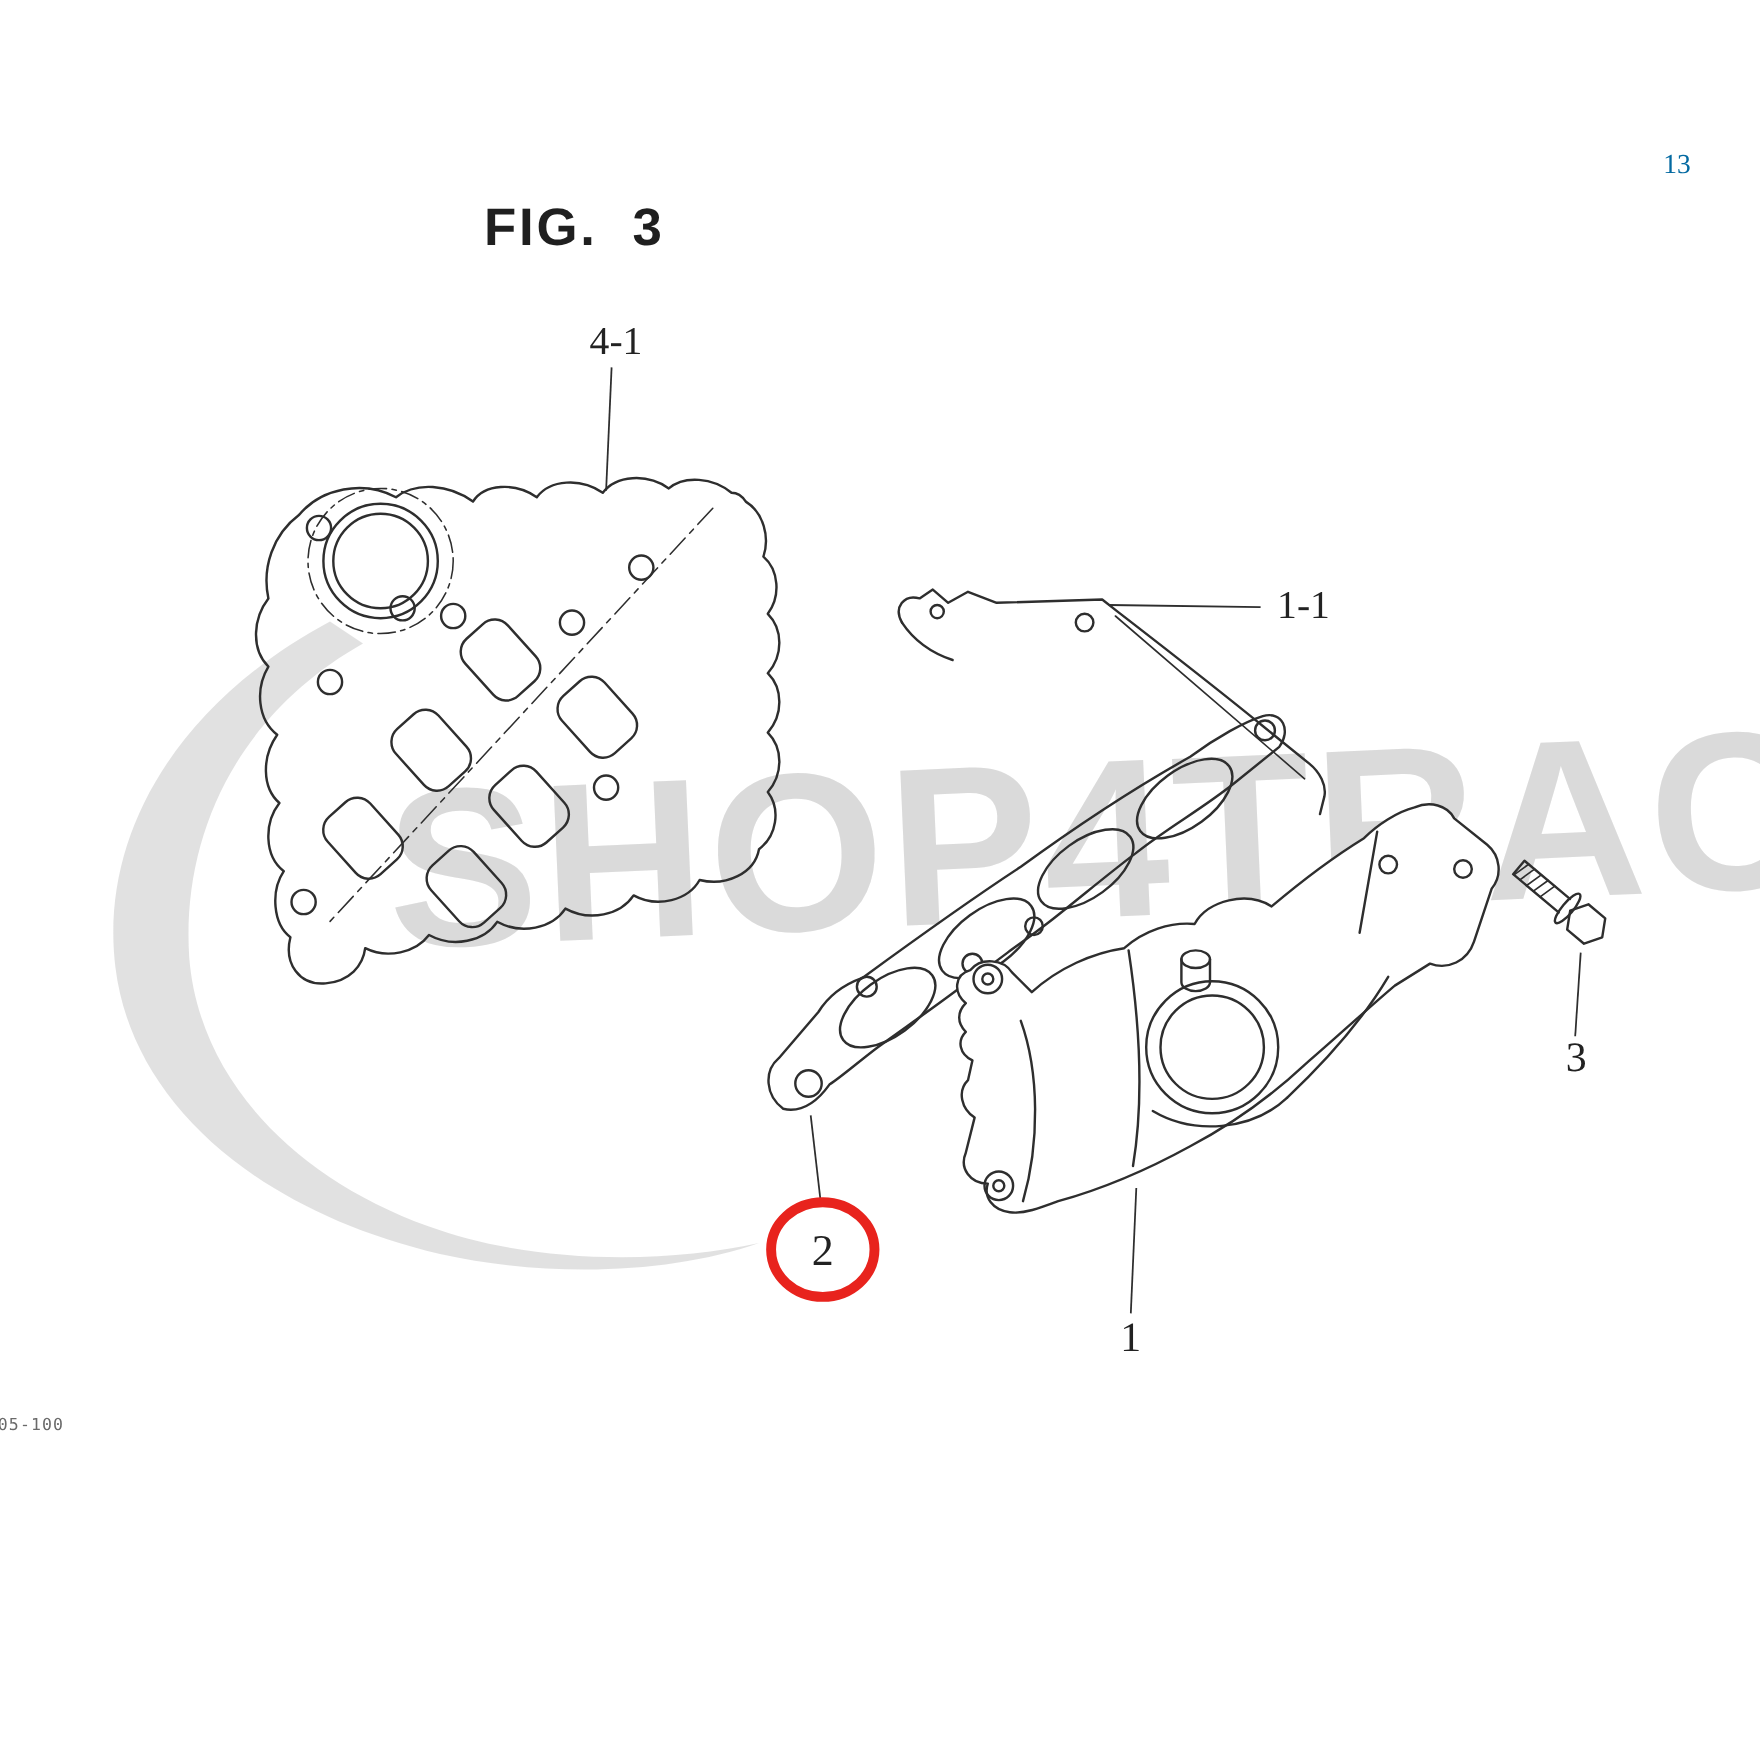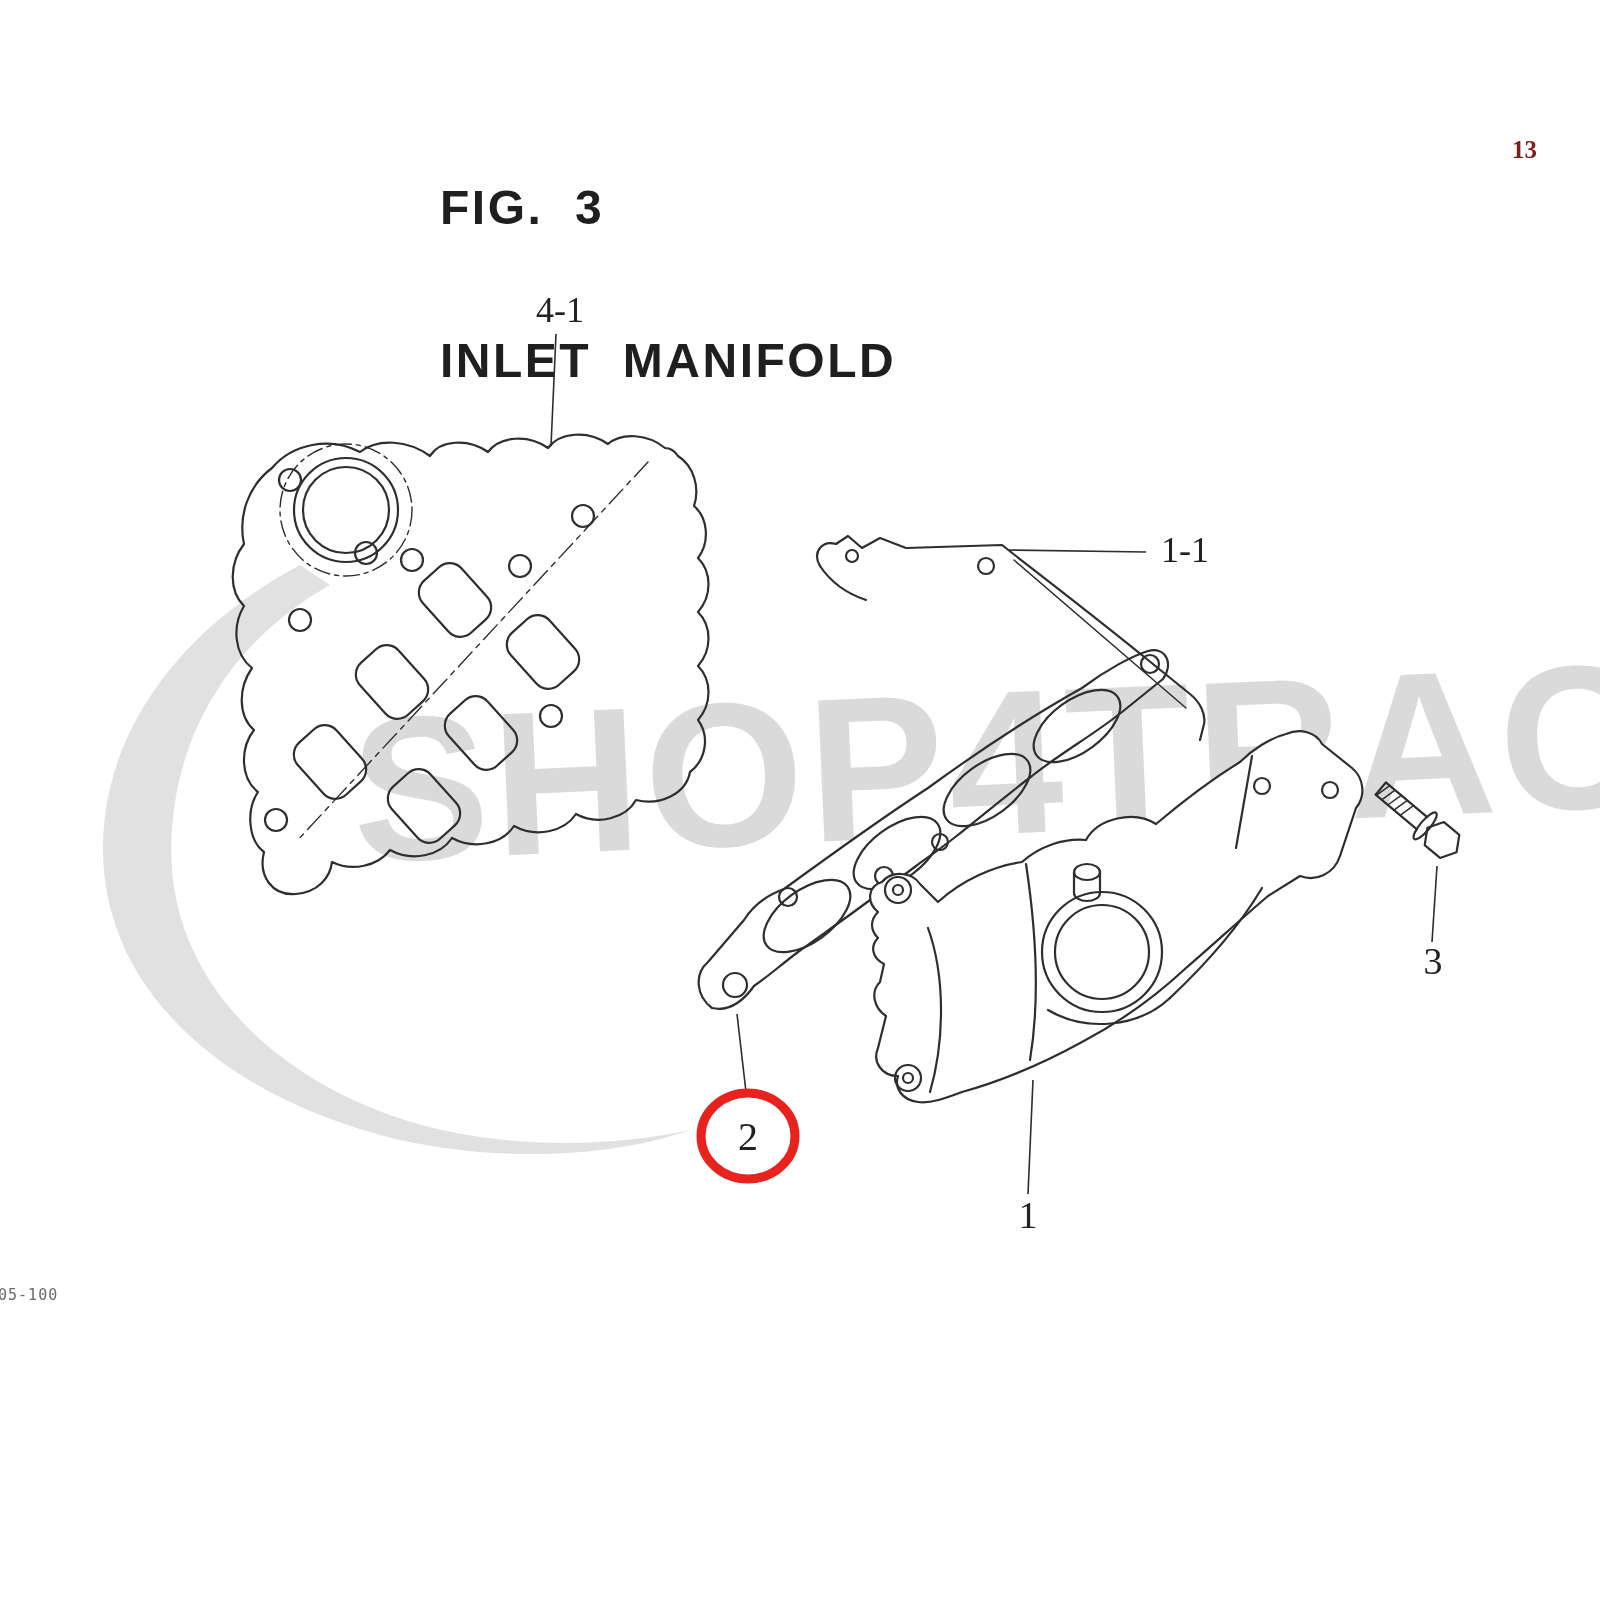--- a/index.html
+++ b/index.html
@@ -1,35 +1,34 @@
 <!DOCTYPE html>
 <html><head>
 <meta charset="utf-8">
 <style>
   html,body{margin:0;padding:0;background:#ffffff;}
   .page{position:relative;width:1600px;height:1600px;background:#ffffff;overflow:hidden;
         font-family:"Liberation Sans",sans-serif;}
   .fig-title{position:absolute;left:440px;top:180px;display:flex;gap:98px;
         font-size:48px;font-weight:700;color:#1f1f1f;letter-spacing:2.5px;white-space:pre;flex-direction:column;}
   .page-number{position:absolute;left:1512px;top:136px;font-family:"Liberation Serif",serif;
-        font-size:25px;color:#7f1d1d;font-weight:bold;}
+        font-size:25px;color:#0369a1;}
   .footer-frag{position:absolute;left:-12px;top:1286px;font-family:"DejaVu Sans Mono",monospace;
         font-size:15px;color:#6a6a6a;letter-spacing:1px;}
   svg{position:absolute;left:0;top:0;}
   svg text{font-family:"Liberation Serif",serif;}
   .wm-text{font-family:"Liberation Sans",sans-serif;font-weight:700;letter-spacing:4px;}
 </style>
 </head>
 <body>
 
 <div class="page">
 
   <div class="fig-title">
     <span>FIG.  3</span>
-    <span>INLET  MANIFOLD</span>
   </div>
 
   <div class="page-number">13</div>
   <div class="footer-frag">305-100</div>
 
   <svg width="1600" height="1600" viewBox="0 0 1600 1600">
 
     <g>
       <path opacity="0.9" d="M 300,565 C 160,640 90,760 105,880 C 120,1000 230,1100 400,1140
                C 500,1162 610,1158 690,1130 C 600,1150 480,1148 390,1115

